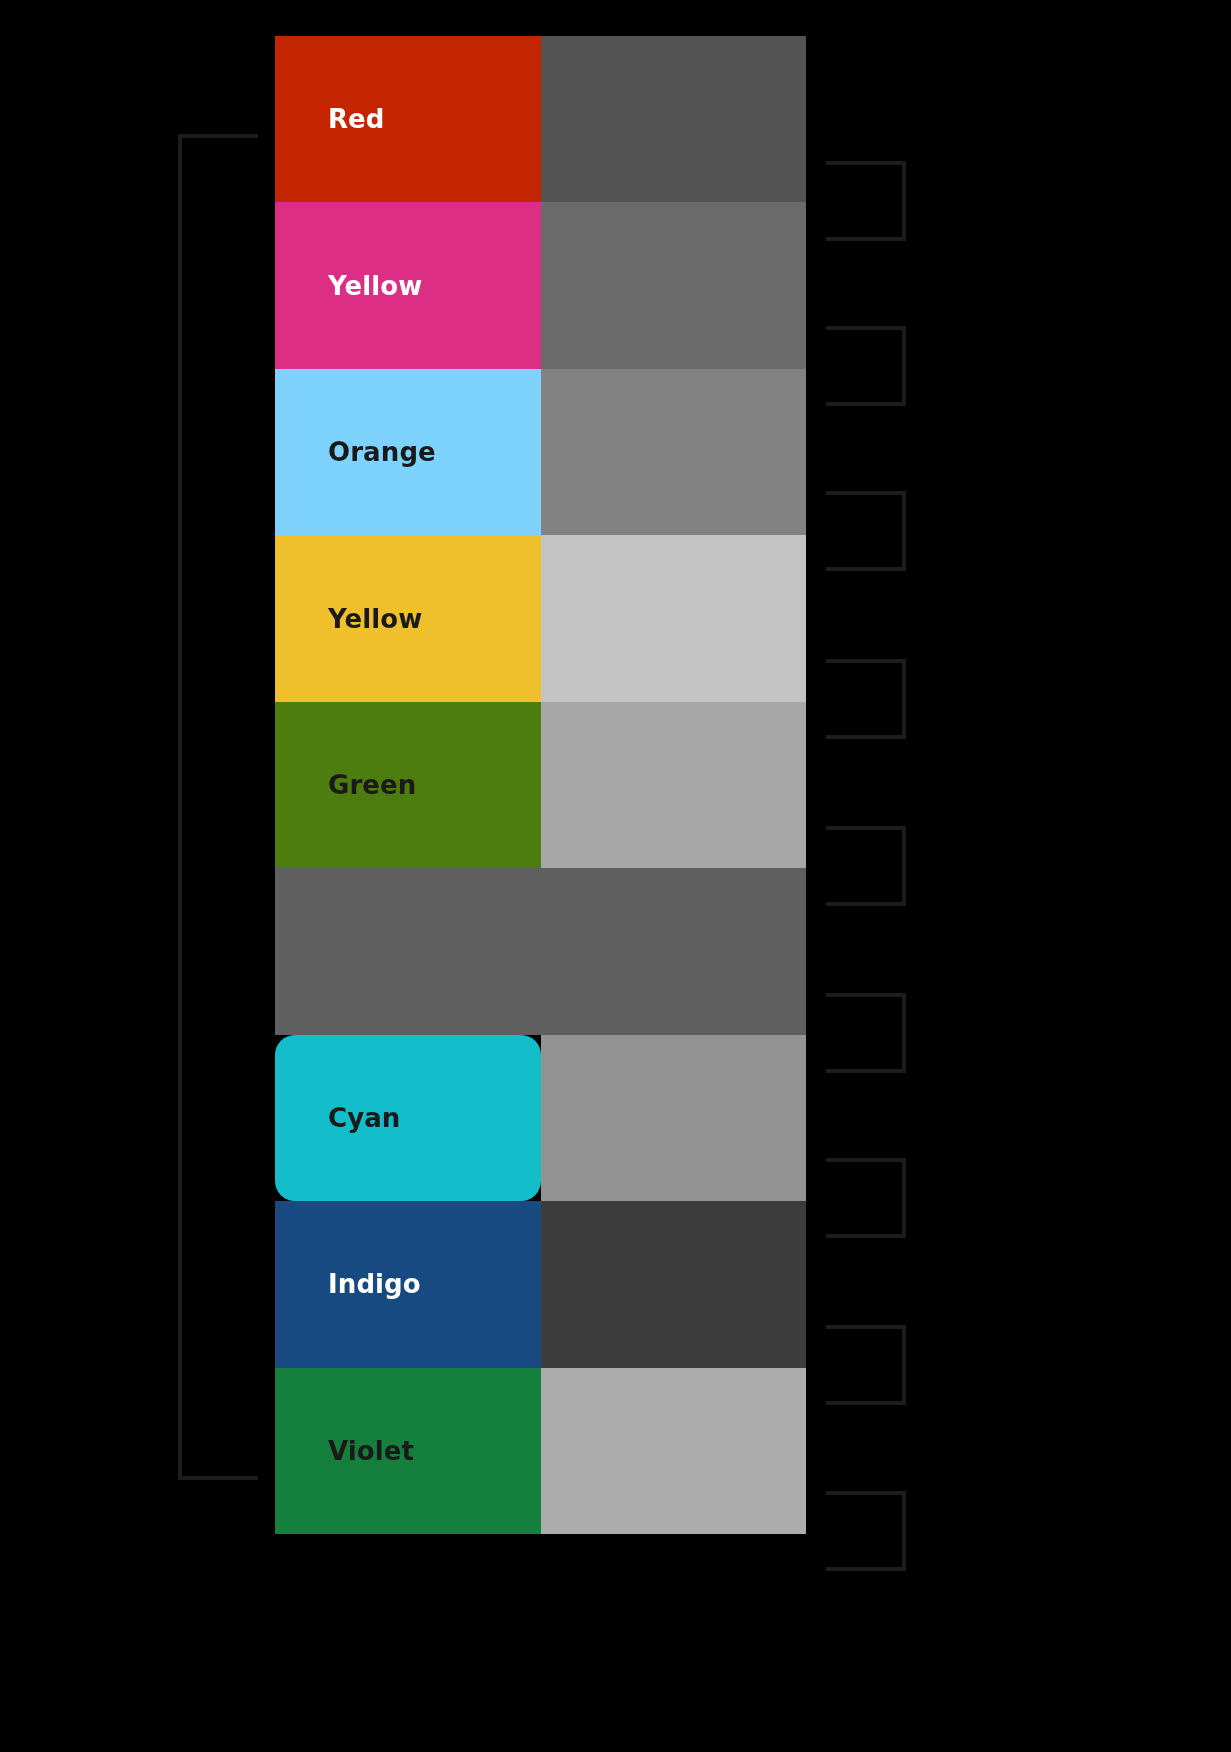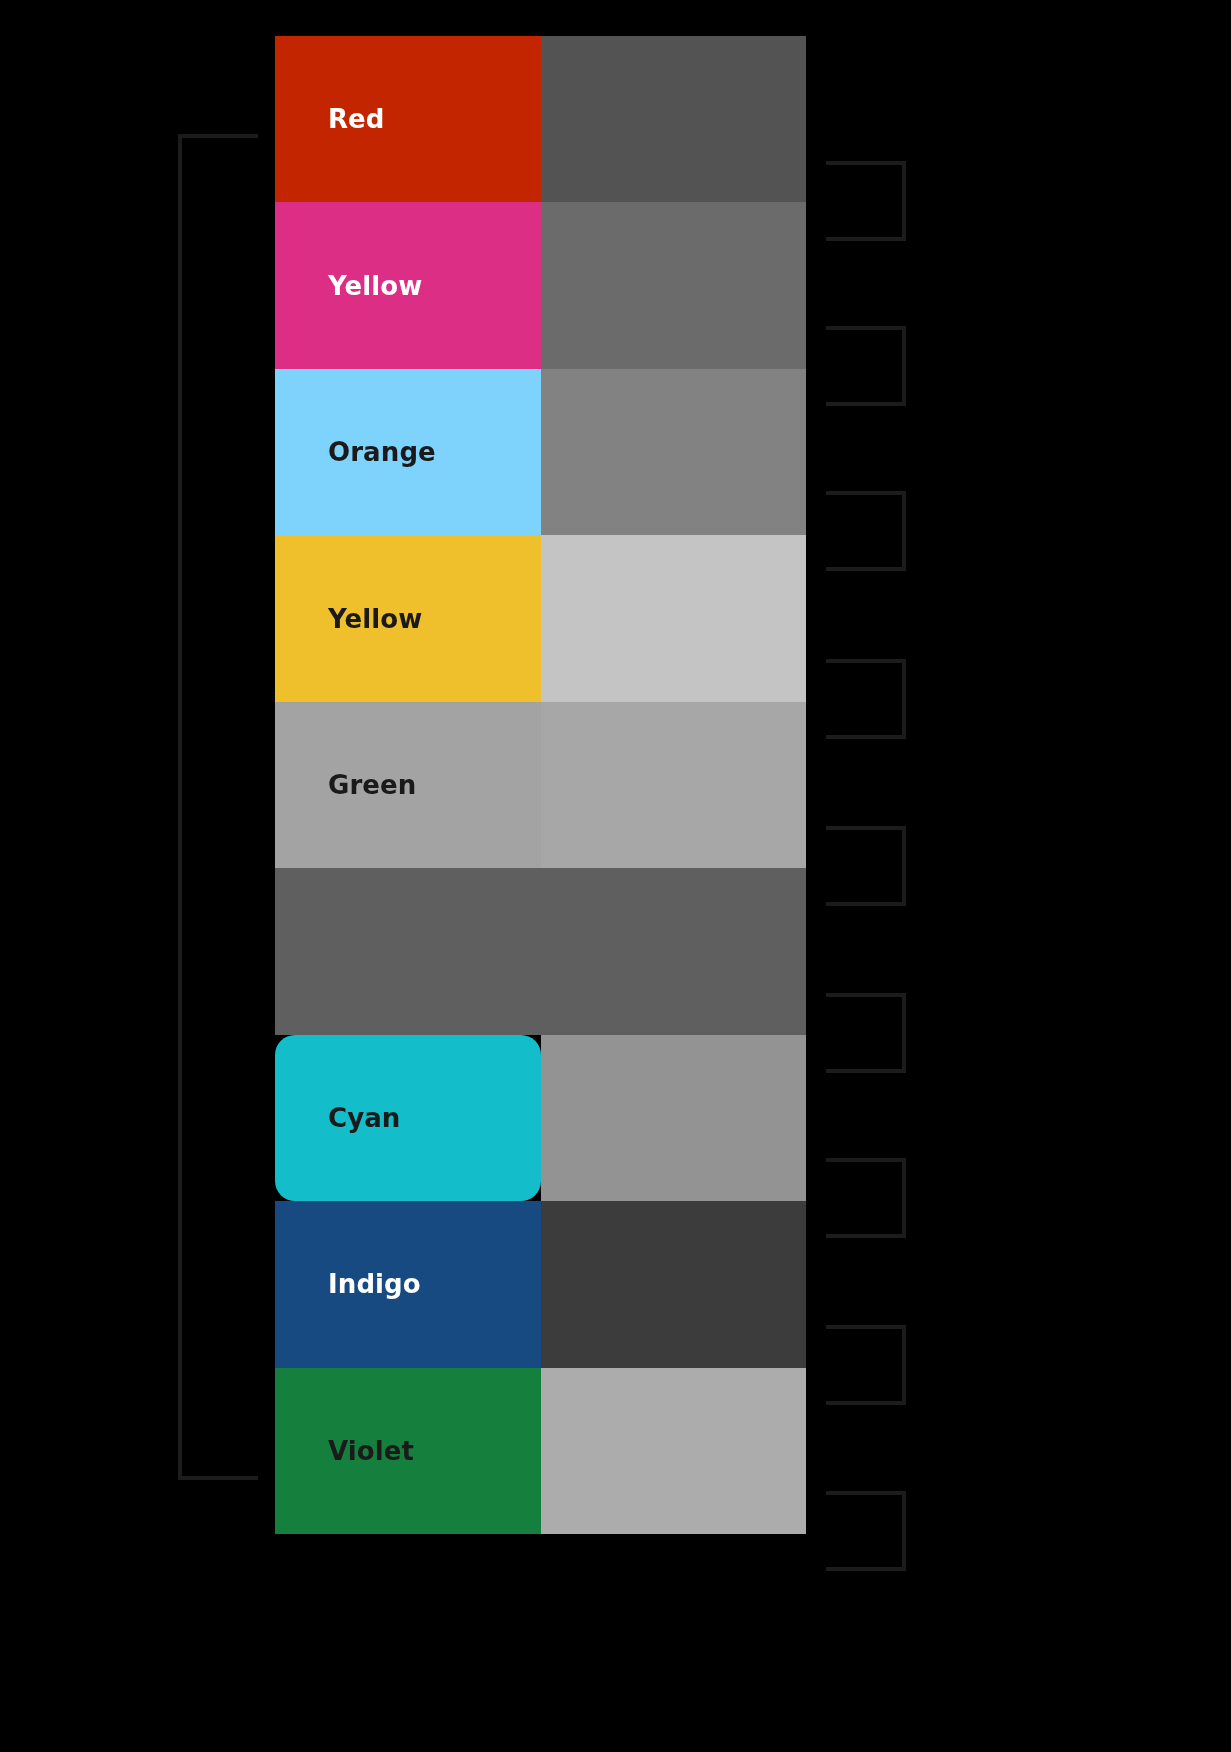--- a/index.html
+++ b/index.html
@@ -120,21 +120,21 @@
       </div>
       <div class="swatch-gray" style="background: rgb(130, 130, 130);"></div>
     </div>
     <div class="swatch-row">
       <div class="swatch-color" style="background: rgb(239, 192, 44);">
         <span class="swatch-label" style="color: rgb(26, 26, 26);">Yellow</span>
       </div>
       <div class="swatch-gray" style="background: rgb(196, 196, 196);"></div>
     </div>
     <div class="swatch-row">
-      <div class="swatch-color" style="background: #a3a3a3;">
+      <div class="swatch-color" style="background: #4d7c0f;">
         <span class="swatch-label" style="color: rgb(26, 26, 26);">Green</span>
       </div>
       <div class="swatch-gray" style="background: rgb(167, 167, 167);"></div>
     </div>
     <div class="swatch-row">
       <div class="swatch-gray" style="background: rgb(95, 95, 95);"></div>
     </div>
     <div class="swatch-row">
       <div class="swatch-color" style="background: rgb(19, 190, 202); border-radius: 20px;">
         <span class="swatch-label" style="color: rgb(26, 26, 26);">Cyan</span>

